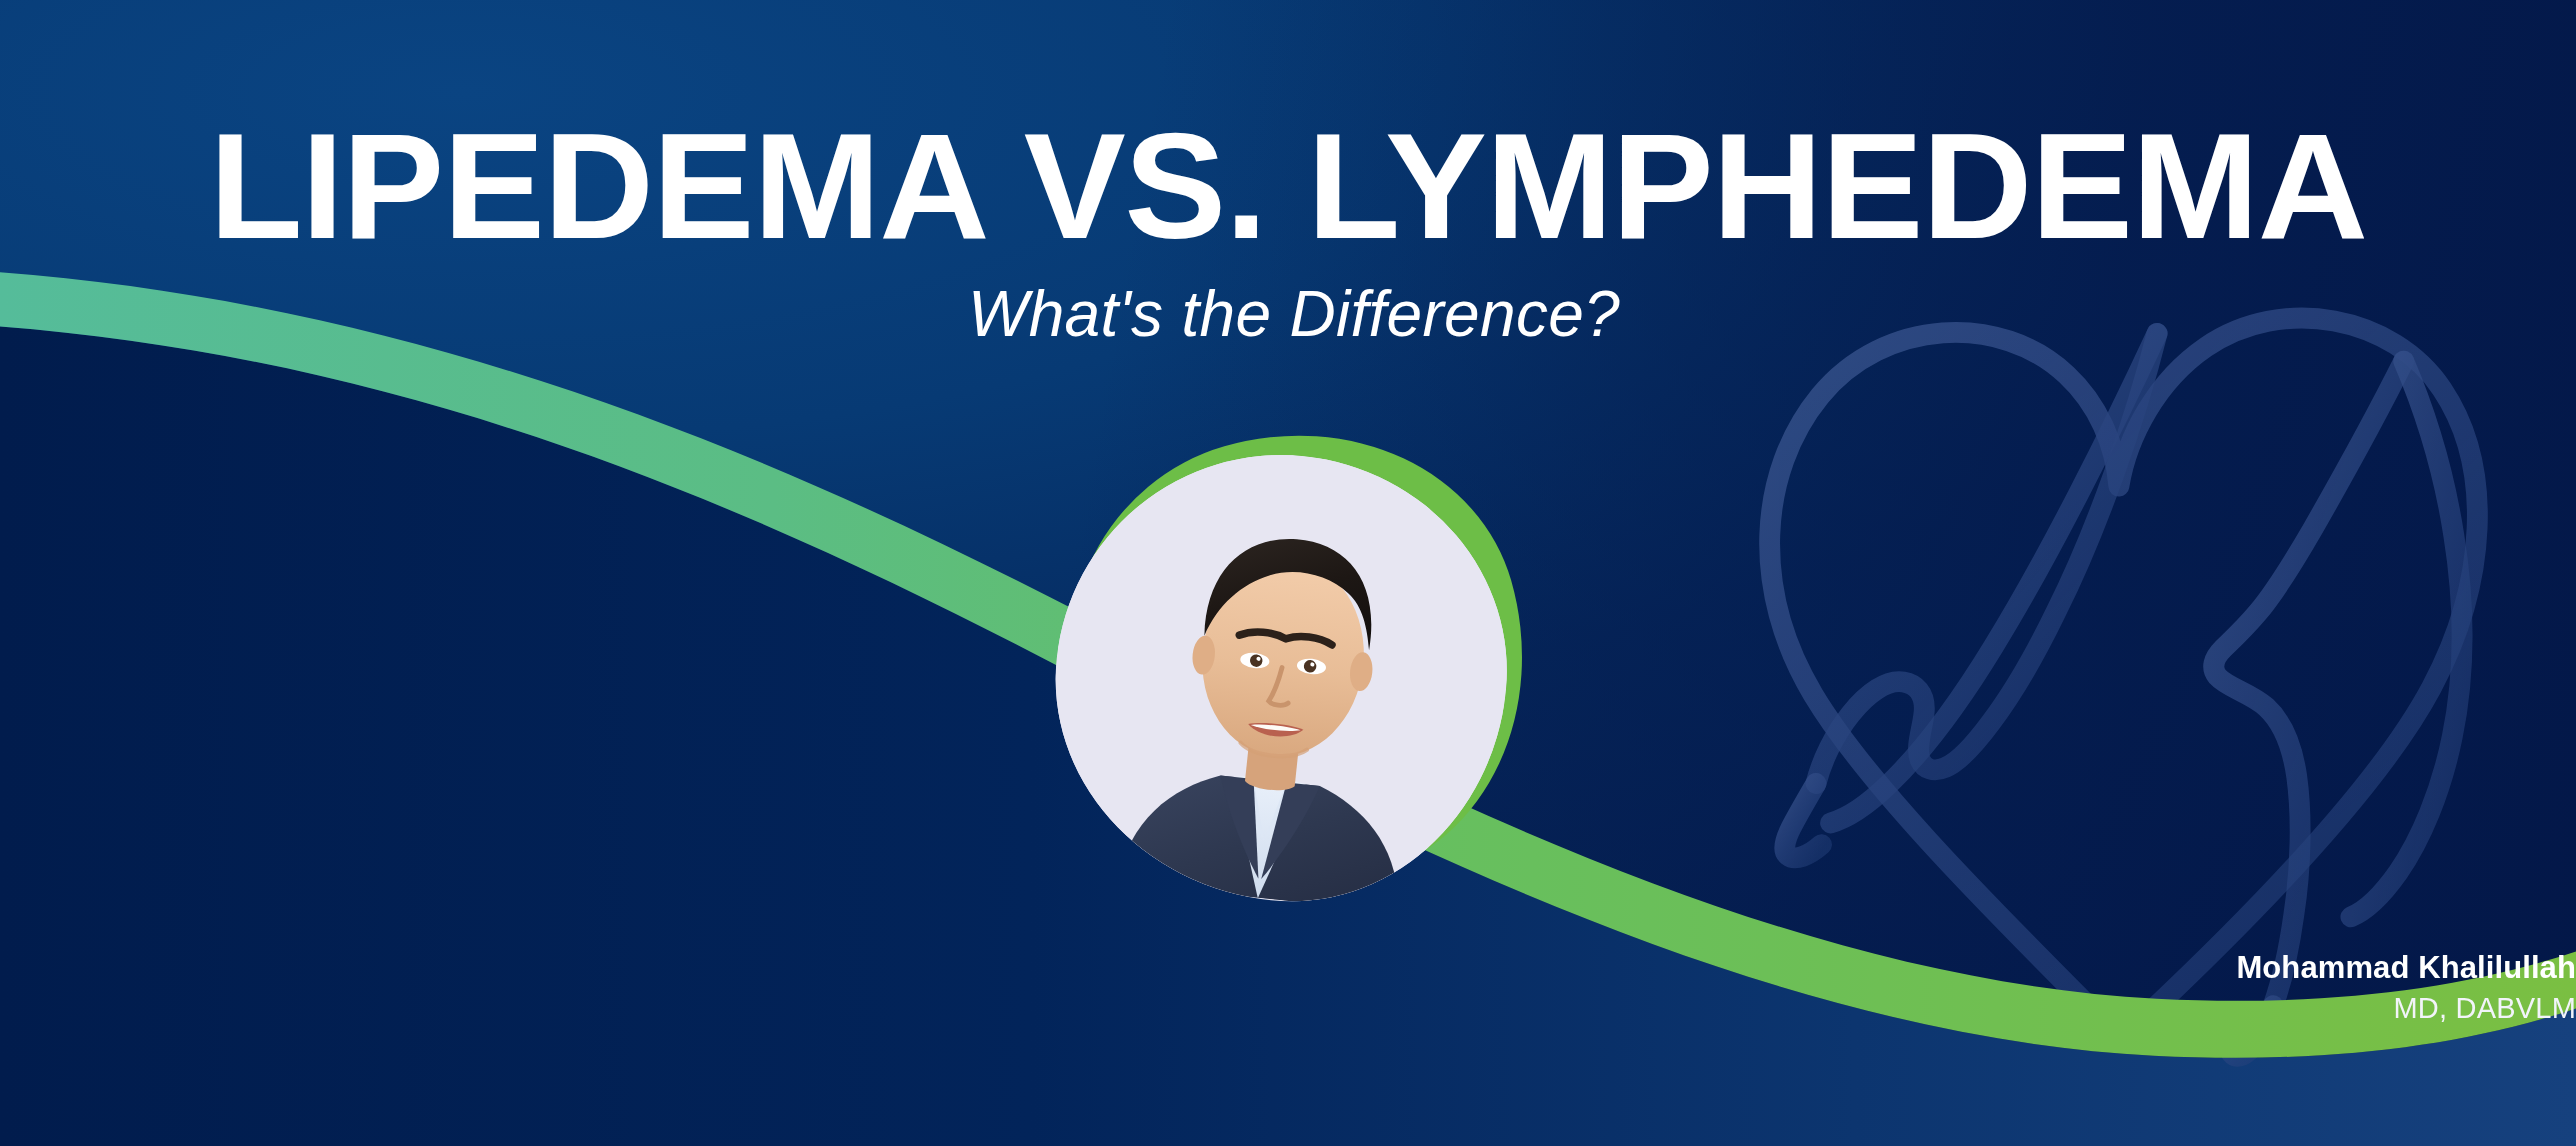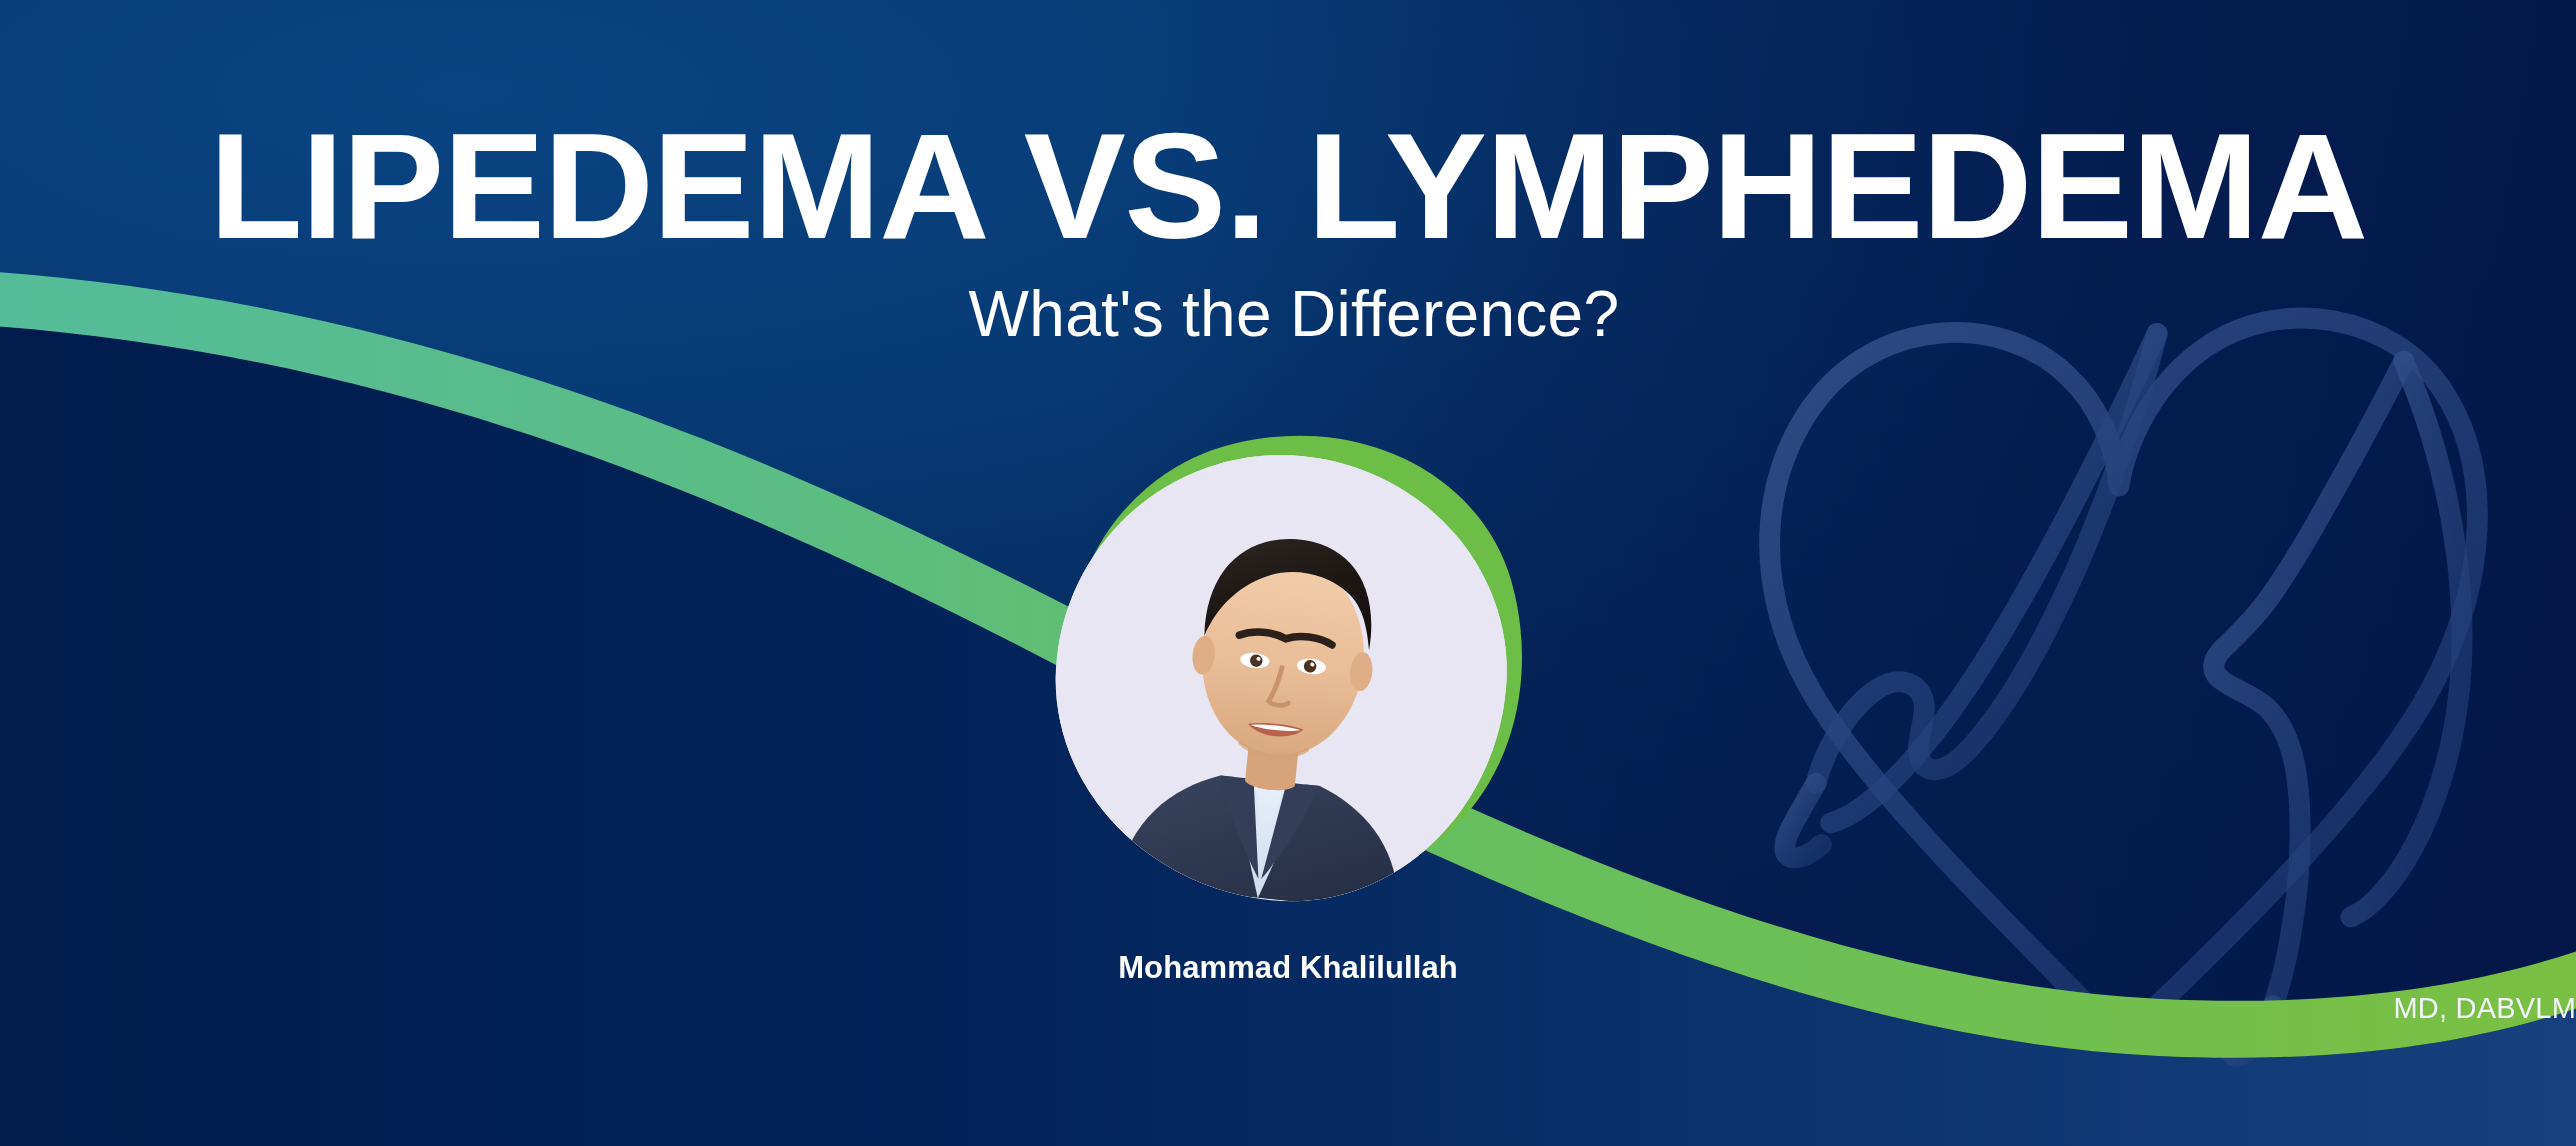--- a/index.html
+++ b/index.html
@@ -39,25 +39,26 @@
   .subtitle {
     position:absolute;
     left:12px; right:0; top:278px;
     text-align:center;
     color:#ffffff;
     font-size:64px;
     font-weight:400;
     line-height:1.15;
     letter-spacing:0.3px;
     white-space:nowrap;
+    font-style:italic;
   }
   .doc-name {
     position:absolute;
     left:0; right:0; top:950px;
-    text-align:center;
+    text-align:right;
     color:#ffffff;
     font-size:31px;
     font-weight:700;
     letter-spacing:0.1px;
     white-space:nowrap;
   }
   .doc-cred {
     position:absolute;
     left:0; right:0; top:992px;
     text-align:right;

